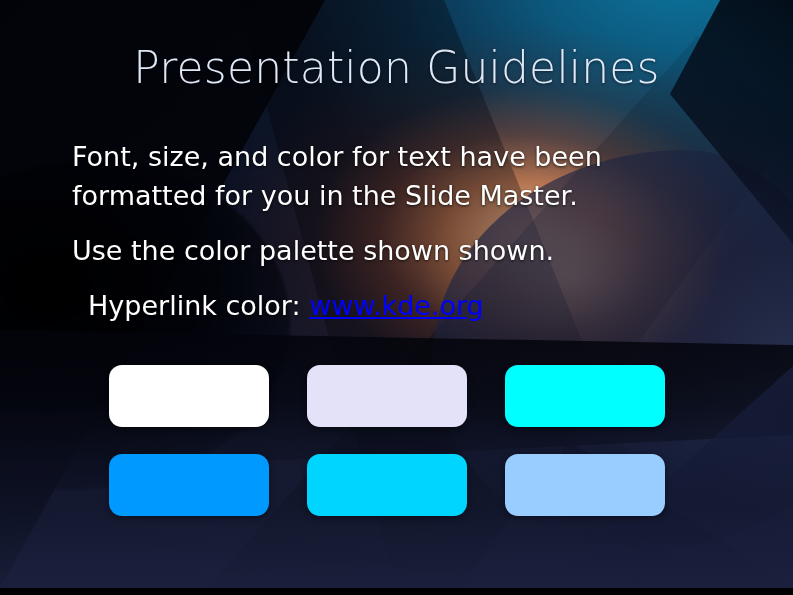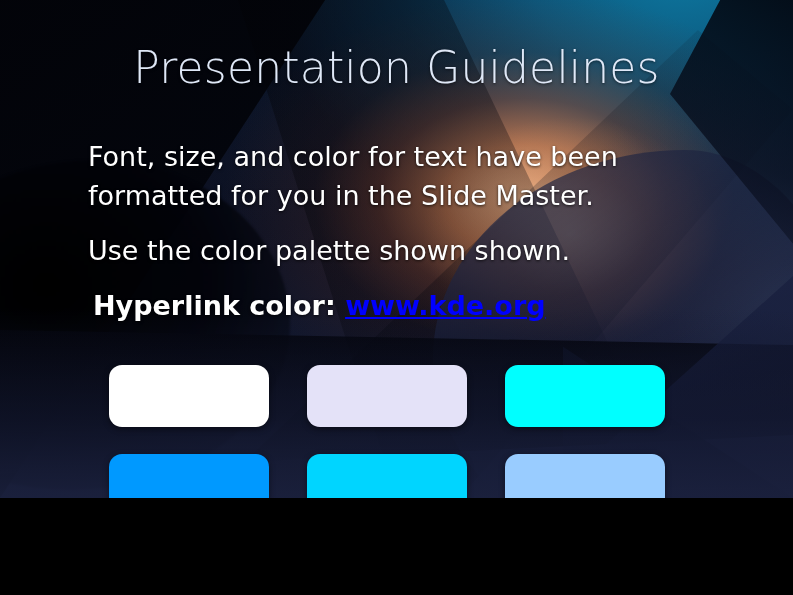--- a/index.html
+++ b/index.html
@@ -4,21 +4,21 @@
 <style>
   html, body {
     margin: 0;
     padding: 0;
     background: #000;
   }
 
   .slide {
     position: relative;
     width: 793px;
-    height: 498px;
+    height: 588px;
     overflow: hidden;
     background: #0a0d18;
     font-family: "DejaVu Sans", "Liberation Sans", sans-serif;
   }
 
   
   .bg-layer {
     position: absolute;
     inset: 0;
     pointer-events: none;
@@ -217,36 +217,36 @@
     font-size: 44px;
     font-weight: 300;
     letter-spacing: 0.2px;
     color: #dfe8f7;
     text-shadow: 0 1px 3px rgba(0,0,0,0.55);
     white-space: nowrap;
   }
 
   .body-block {
     position: absolute;
-    left: 88px;
+    left: 72px;
     top: 138px;
     width: 660px;
   }
 
   .para {
     font-size: 27px;
     font-weight: 400;
     color: #ffffff;
     line-height: 1.44;
     text-shadow: 0 1px 3px rgba(0,0,0,0.75);
   }
 
   .para.p1 { margin: 0 0 16px 0; max-width: 640px; }
   .para.p2 { margin: 0 0 16px 0; }
-  .para.p3 { margin: 5px; font-weight: bold; }
+  .para.p3 { margin: 16px; }
 
   .hyperlink {
     color: #0000ff;
     text-decoration: underline;
     text-underline-offset: 2px;
     text-shadow: none;
     cursor: pointer;
   }
 
   

